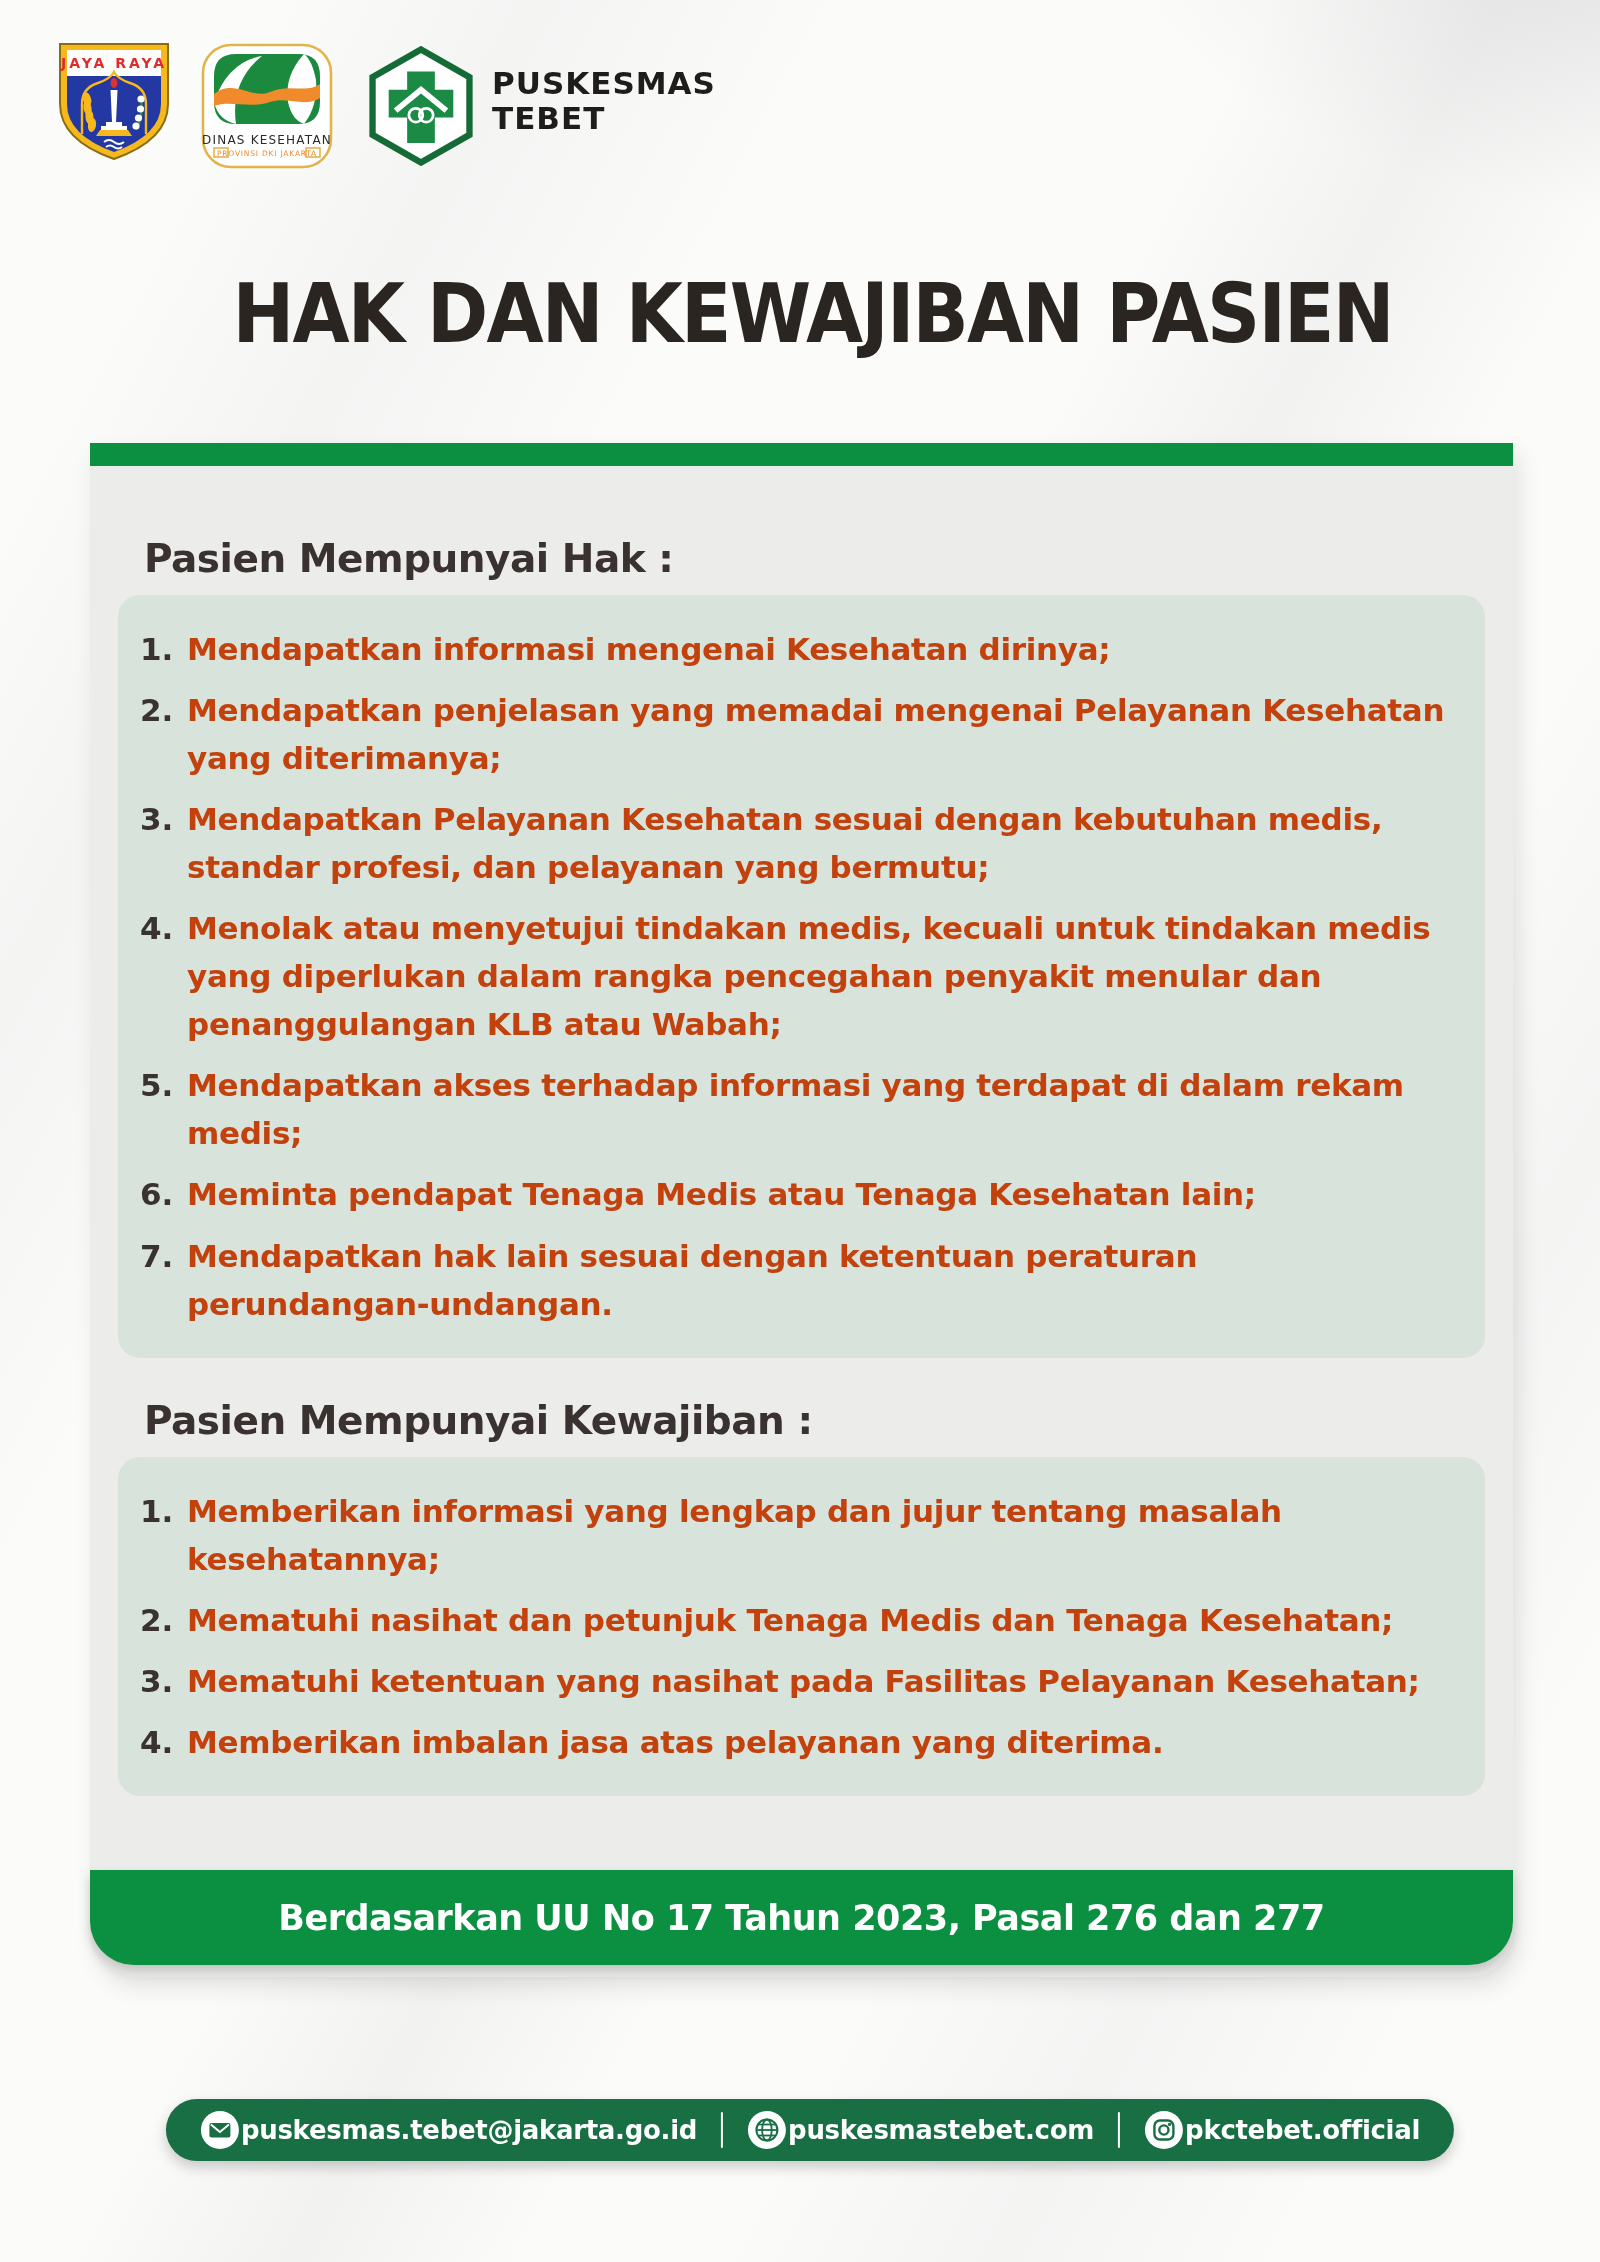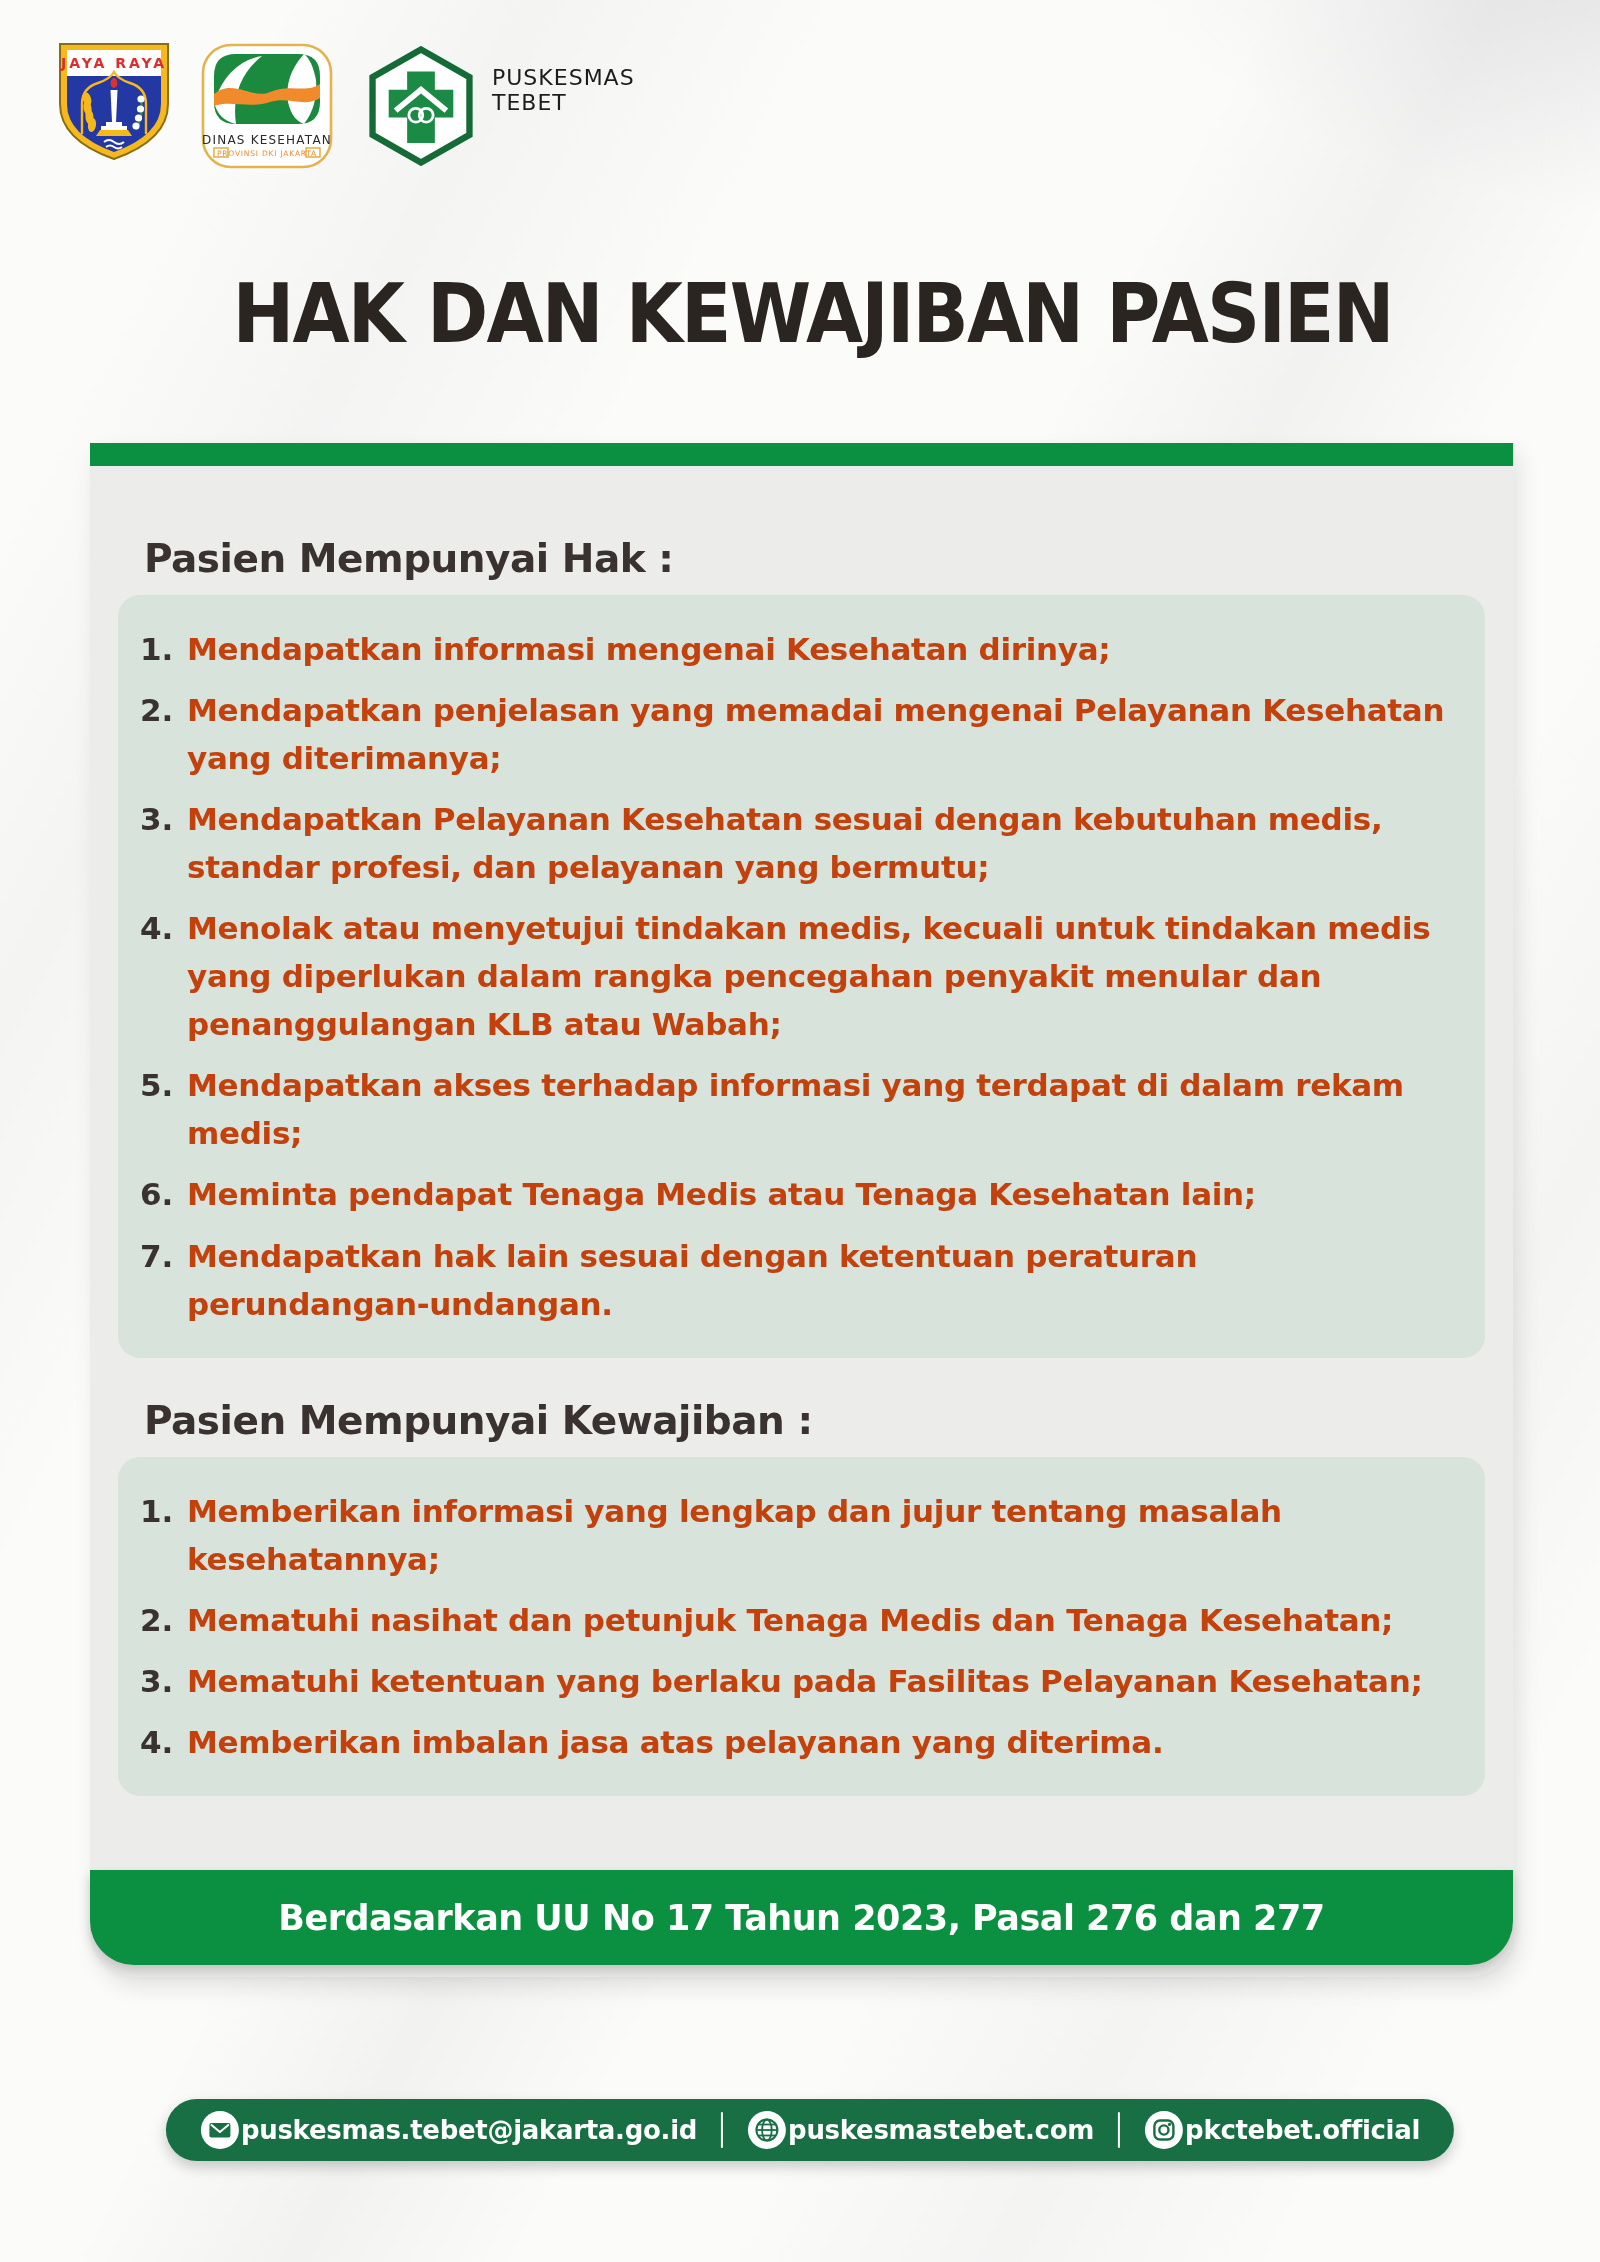--- a/index.html
+++ b/index.html
@@ -18,21 +18,21 @@
       #FBFBFA;
     padding-left: 20px;
   }
 
   
   .logo-jakarta{position:absolute;left:52px;top:38px;width:124px;height:124px;}
   .logo-dinkes{position:absolute;left:200px;top:42px;width:134px;height:128px;}
   .logo-pusk-hex{position:absolute;left:363px;top:46px;width:116px;height:120px;}
   .pusk-name{
     position:absolute;left:492px;top:66px;
-    font-weight:normal;font-size:22px;line-height:1.13;color:#1E1D1B;letter-spacing:1px;
+    font-weight:bold;font-size:31px;line-height:1.13;color:#1E1D1B;letter-spacing:1px;
   }
 
   
   .title-wrap{position:absolute;left:13px;top:266px;width:1600px;text-align:center;}
   .title{
     display:inline-block;margin:0;color:#2B2522;
     font-size:82px;font-weight:bold;letter-spacing:-2px;white-space:nowrap;
     transform:scaleX(0.9);transform-origin:center;
   }
 
@@ -183,21 +183,21 @@
           <li>
             <span class="num">1.</span>
             <span class="txt">Memberikan informasi yang lengkap dan jujur tentang masalah kesehatannya;</span>
           </li>
           <li>
             <span class="num">2.</span>
             <span class="txt">Mematuhi nasihat dan petunjuk Tenaga Medis dan Tenaga Kesehatan;</span>
           </li>
           <li>
             <span class="num">3.</span>
-            <span class="txt">Mematuhi ketentuan yang berlaku pada Fasilitas Pelayanan Kesehatan;</span>
+            <span class="txt">Mematuhi ketentuan yang nasihat pada Fasilitas Pelayanan Kesehatan;</span>
           </li>
           <li>
             <span class="num">4.</span>
             <span class="txt">Memberikan imbalan jasa atas pelayanan yang diterima.</span>
           </li>
         </ol>
     </div>
     <div class="card-footer">
       <span>Berdasarkan UU No 17 Tahun 2023, Pasal 276 dan 277</span>
     </div>

